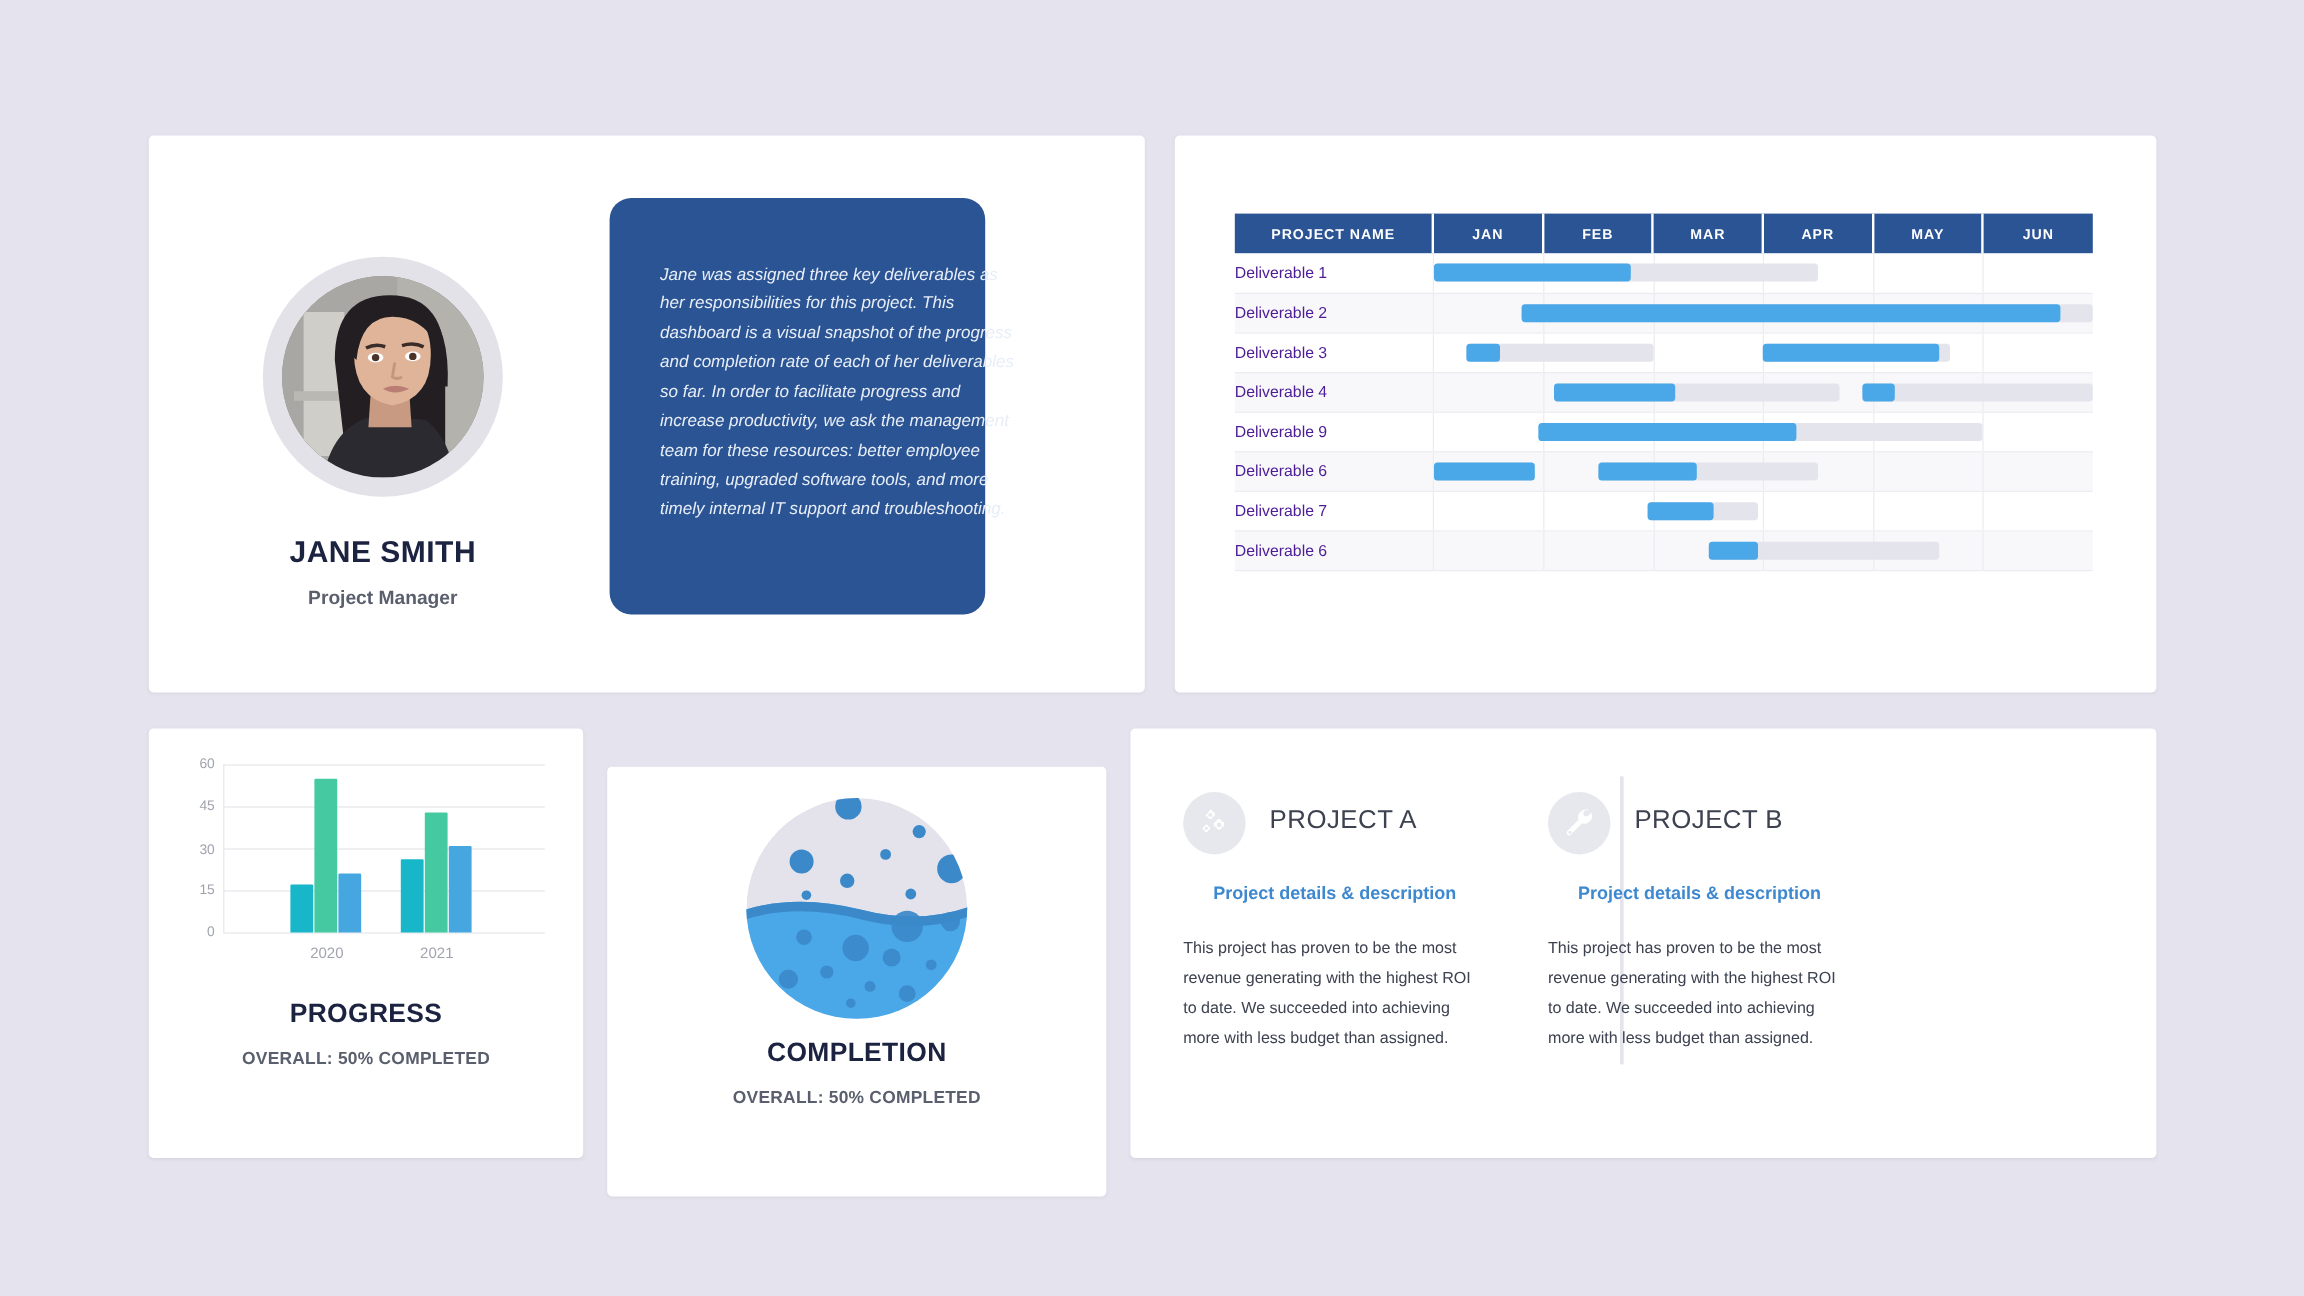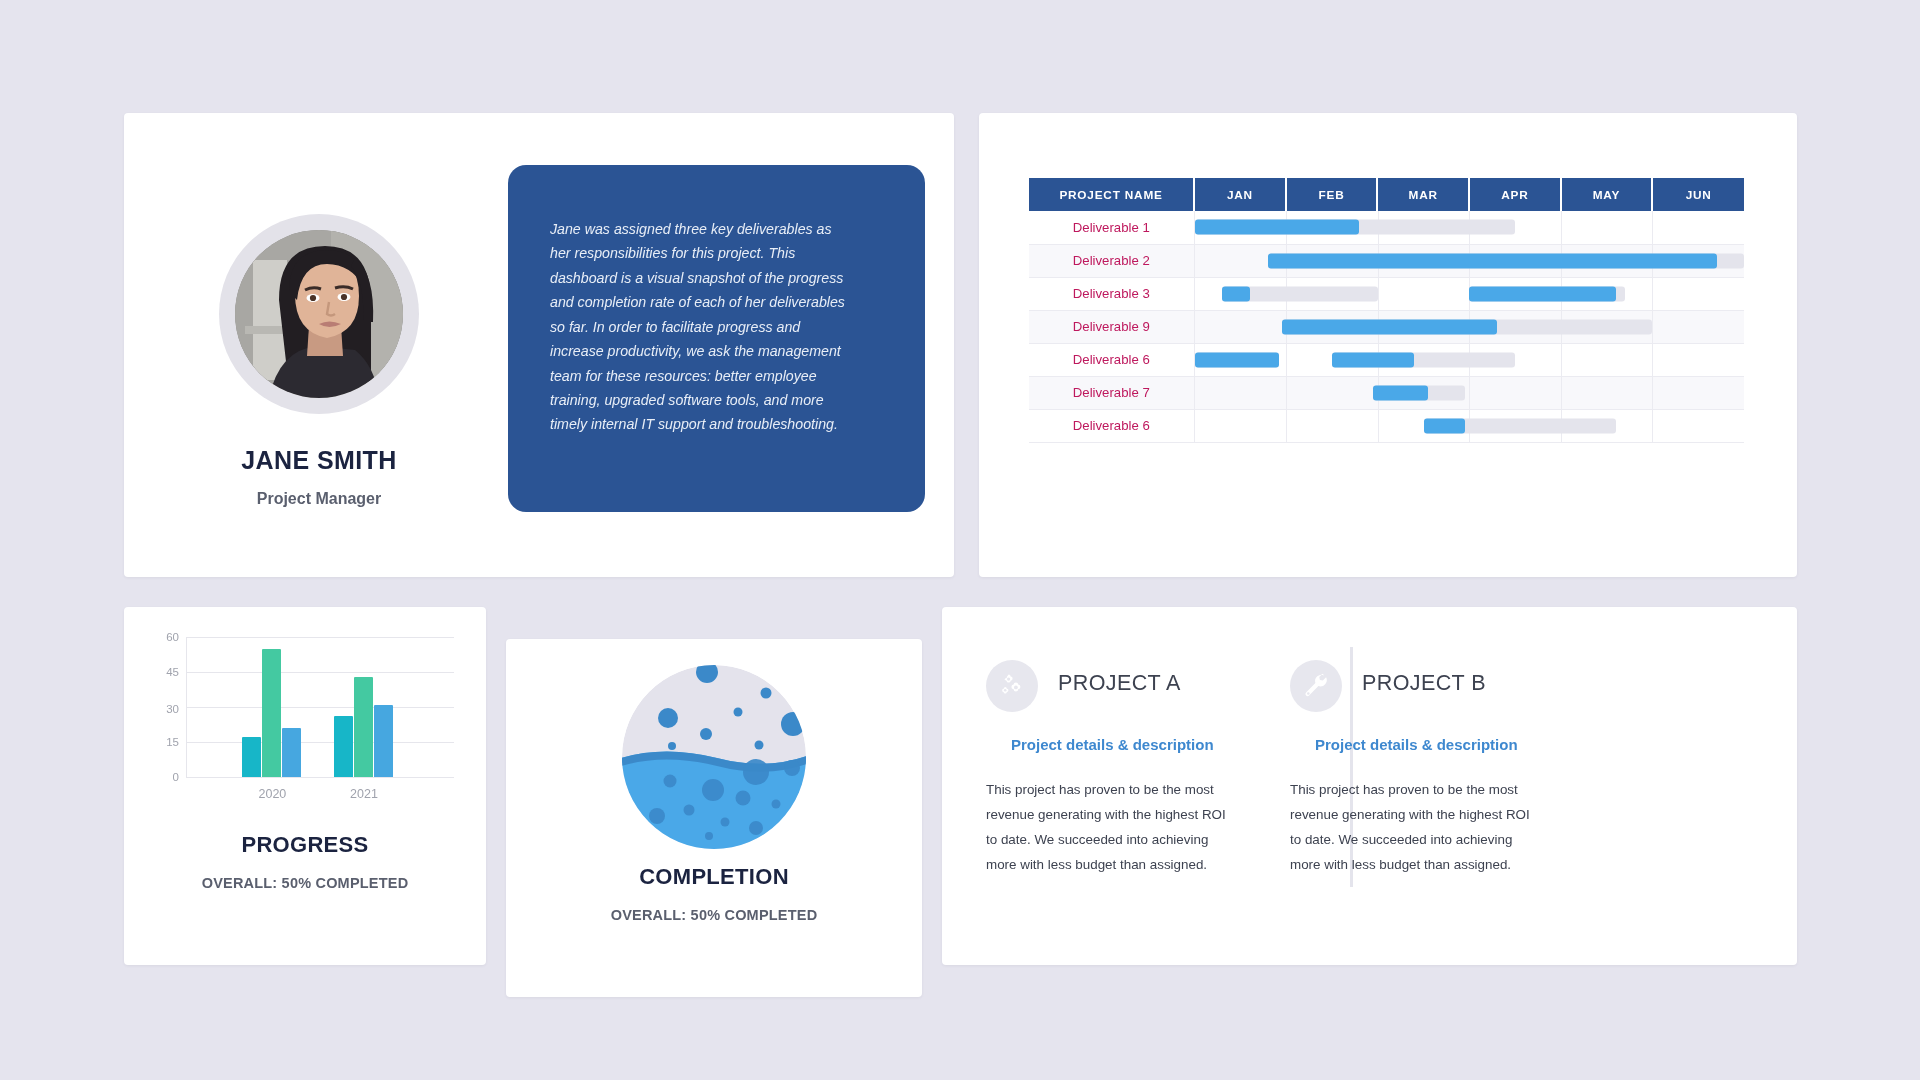--- a/index.html
+++ b/index.html
@@ -61,21 +61,21 @@
     left: 0; top: 377px; width: 390px;
     text-align: center;
     font-size: 16px;
     font-weight: bold;
     color: #5a5f6e;
   }
 
   .bio-box {
     position: absolute;
     left: 384px; top: 52px;
-    width: 417px; height: 347px;
+    width: 313px; height: 347px;
     background: #2b5494;
     border-radius: 18px;
   }
   .bio-text {
     position: absolute;
     left: 42px; top: 52px;
     width: 305px;
     font-size: 14.2px;
     font-style: italic;
     line-height: 1.72;
@@ -102,22 +102,21 @@
     text-align: center;
   }
   .gantt-table thead th:last-child { border-right: none; }
 
   .gantt-table tbody tr { height: 33px; }
   .gantt-table tbody tr:nth-child(even) { background: #f8f8fb; }
   .gantt-table tbody tr { border-bottom: 1px solid #ebebf1; }
 
   .cell-name {
     font-size: 13.2px;
-    color: #be185d;
-    text-align: center;
+    color: #4c1d95;
     border-right: 1px solid #ebebf1;
   }
 
   .track-cell { position: relative; padding: 0; }
   .grid-lines { position: absolute; inset: 0; }
   .grid-lines i {
     position: absolute; top: 0; bottom: 0; width: 1px;
     background: #ebebf1;
   }
 
@@ -342,20 +341,36 @@
                   <i style="left: 16.6667%;"></i>
                   <i style="left: 33.3333%;"></i>
                   <i style="left: 50%;"></i>
                   <i style="left: 66.6667%;"></i>
                   <i style="left: 83.3333%;"></i>
                 </div>
                 <div class="bar track" style="left: 5%; width: 28.3333%;"></div>
                 <div class="bar fill" style="left: 5%; width: 5%;"></div>
                 <div class="bar track" style="left: 50%; width: 28.3333%;"></div>
                 <div class="bar fill" style="left: 50%; width: 26.6667%;"></div>
+              </td>
+            </tr>
+            <tr>
+              <td class="cell-name">Deliverable 4</td>
+              <td class="track-cell" colspan="6">
+                <div class="grid-lines">
+                  <i style="left: 16.6667%;"></i>
+                  <i style="left: 33.3333%;"></i>
+                  <i style="left: 50%;"></i>
+                  <i style="left: 66.6667%;"></i>
+                  <i style="left: 83.3333%;"></i>
+                </div>
+                <div class="bar track" style="left: 18.3333%; width: 43.3333%;"></div>
+                <div class="bar fill" style="left: 18.3333%; width: 18.3333%;"></div>
+                <div class="bar track" style="left: 65%; width: 35%;"></div>
+                <div class="bar fill" style="left: 65%; width: 5%;"></div>
               </td>
             </tr>
             <tr>
               <td class="cell-name">Deliverable 9</td>
               <td class="track-cell" colspan="6">
                 <div class="grid-lines">
                   <i style="left: 16.6667%;"></i>
                   <i style="left: 33.3333%;"></i>
                   <i style="left: 50%;"></i>
                   <i style="left: 66.6667%;"></i>

